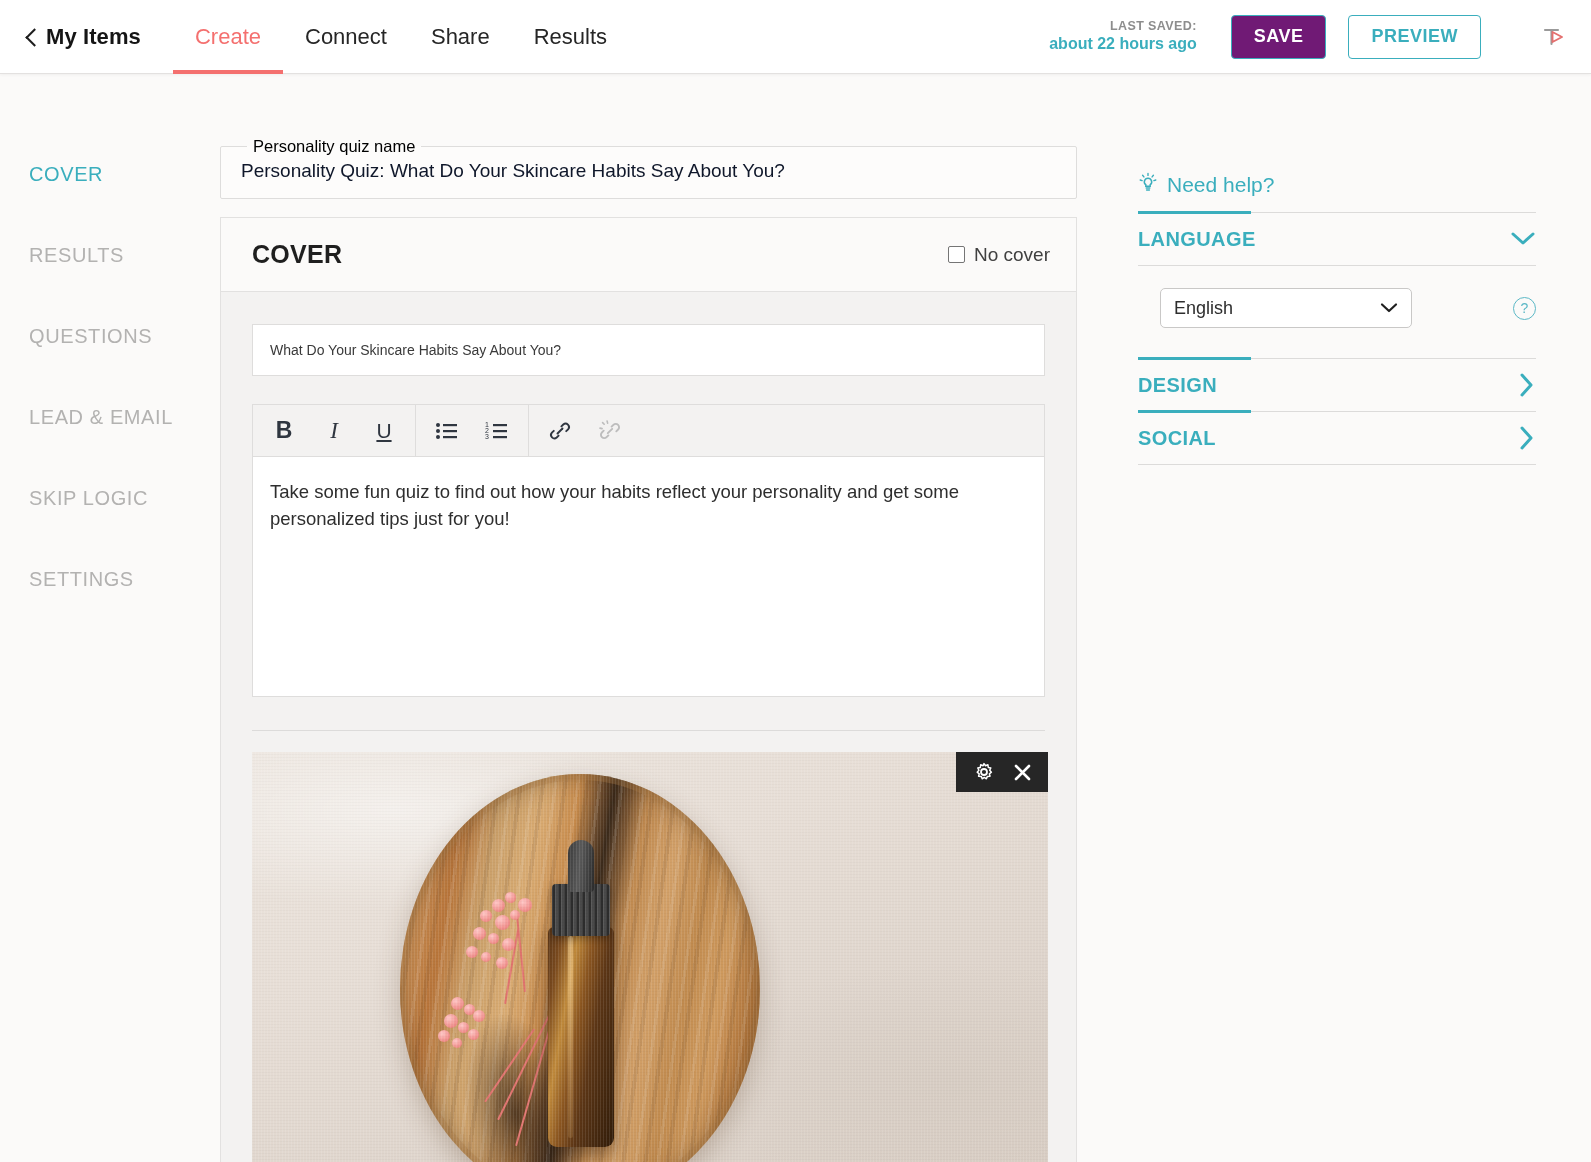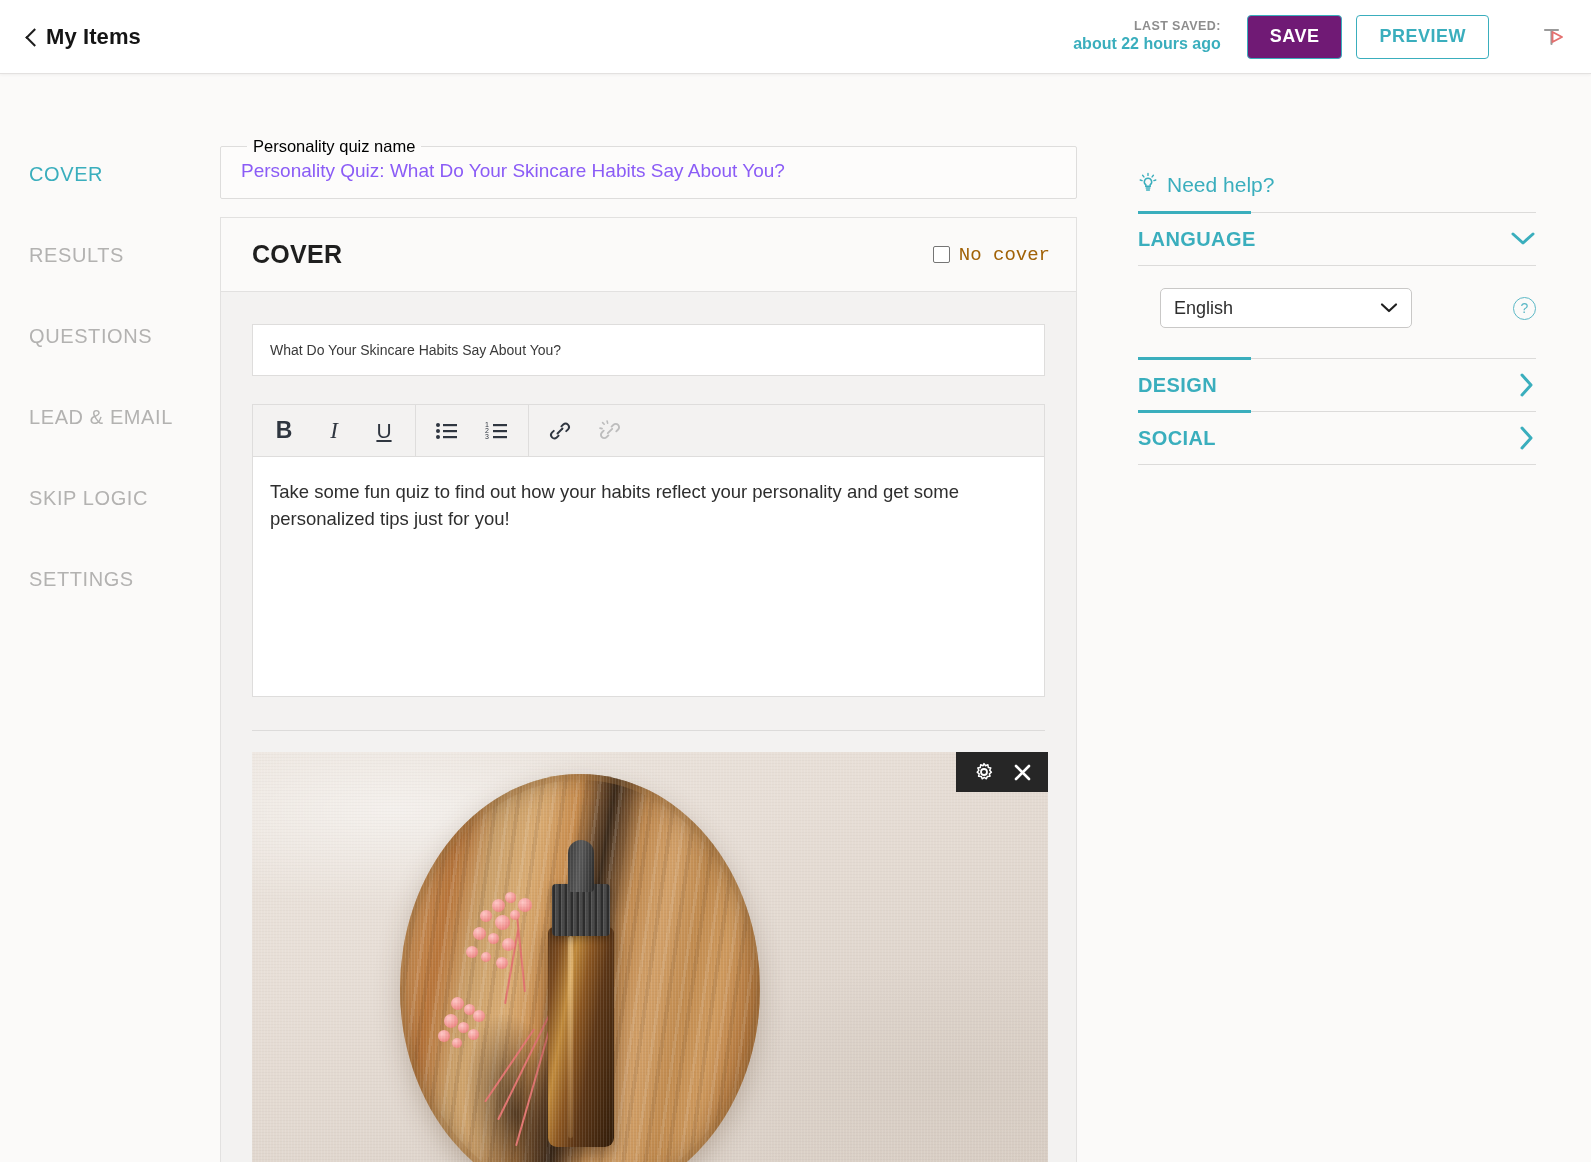--- a/index.html
+++ b/index.html
@@ -58,21 +58,21 @@
     position: absolute;
     left: 0; right: 0; bottom: 0;
     height: 4px;
     background: #f4706f;
   }
 
   .header-right {
     margin-left: auto;
     display: flex; align-items: center;
     margin-right: 20px;
-    gap: 0;
+    gap: 8px;
   }
   .last-saved {
     text-align: right;
     margin-right: 26px;
     line-height: 1.25;
   }
   .last-saved-label {
     display: block;
     font-size: 12.5px; font-weight: bold; color: #8d8d8d; letter-spacing: .4px;
   }
@@ -145,21 +145,21 @@
   }
   .quizname-fieldset legend {
     margin-left: 26px;
     padding: 0 6px;
     font-size: 16.5px;
     color: #000000;
   }
   .quizname-value {
     padding: 4px 20px 0 20px;
     font-size: 19px;
-    color: #8b5cf6;
+    color: #0f172a;
   }
 
   .cover-card {
     width: 857px;
     margin-top: 18px;
     border: 1px solid #e2e1e0;
     background: #f3f2f1;
   }
   .cover-head {
     height: 74px;
@@ -175,21 +175,21 @@
     margin-left: auto;
     display: flex; align-items: center; gap: 9px;
     cursor: pointer;
   }
   .checkbox {
     width: 17px; height: 17px;
     border: 1.6px solid #757575;
     border-radius: 2px;
     background: #ffffff;
   }
-  .nocover-label { font-size: 19px; color: #a16207; font-family: Liberation Mono, monospace; }
+  .nocover-label { font-size: 19px; color: #404040; }
 
   .cover-body { padding: 32px 31px 0 31px; }
 
   .title-input {
     height: 52px;
     background: #ffffff;
     border: 1px solid #dedddc;
     display: flex; align-items: center;
     padding: 0 17px;
     font-size: 14px;
@@ -419,20 +419,34 @@
 </head>
 <body>
 
 <div class="header">
 
   <div class="back-link">
     <span class="chev-left"></span>
     <span class="back-label">My Items</span>
   </div>
 
+  <div class="nav">
+    <div class="nav-tab active">
+        <span>Create</span>
+      </div>
+    <div class="nav-tab">
+        <span>Connect</span>
+      </div>
+    <div class="nav-tab">
+        <span>Share</span>
+      </div>
+    <div class="nav-tab">
+        <span>Results</span>
+      </div>
+  </div>
 
   <div class="header-right">
     <div class="last-saved">
       <span class="last-saved-label">LAST SAVED:</span>
       <span class="last-saved-value">about 22 hours ago</span>
     </div>
     <div class="btn btn-save">SAVE</div>
     <div class="btn btn-preview">PREVIEW</div>
     <div class="flag-icon-wrap">
       <svg width="26" height="24" viewBox="0 0 26 24" fill="none" aria-hidden="true">

